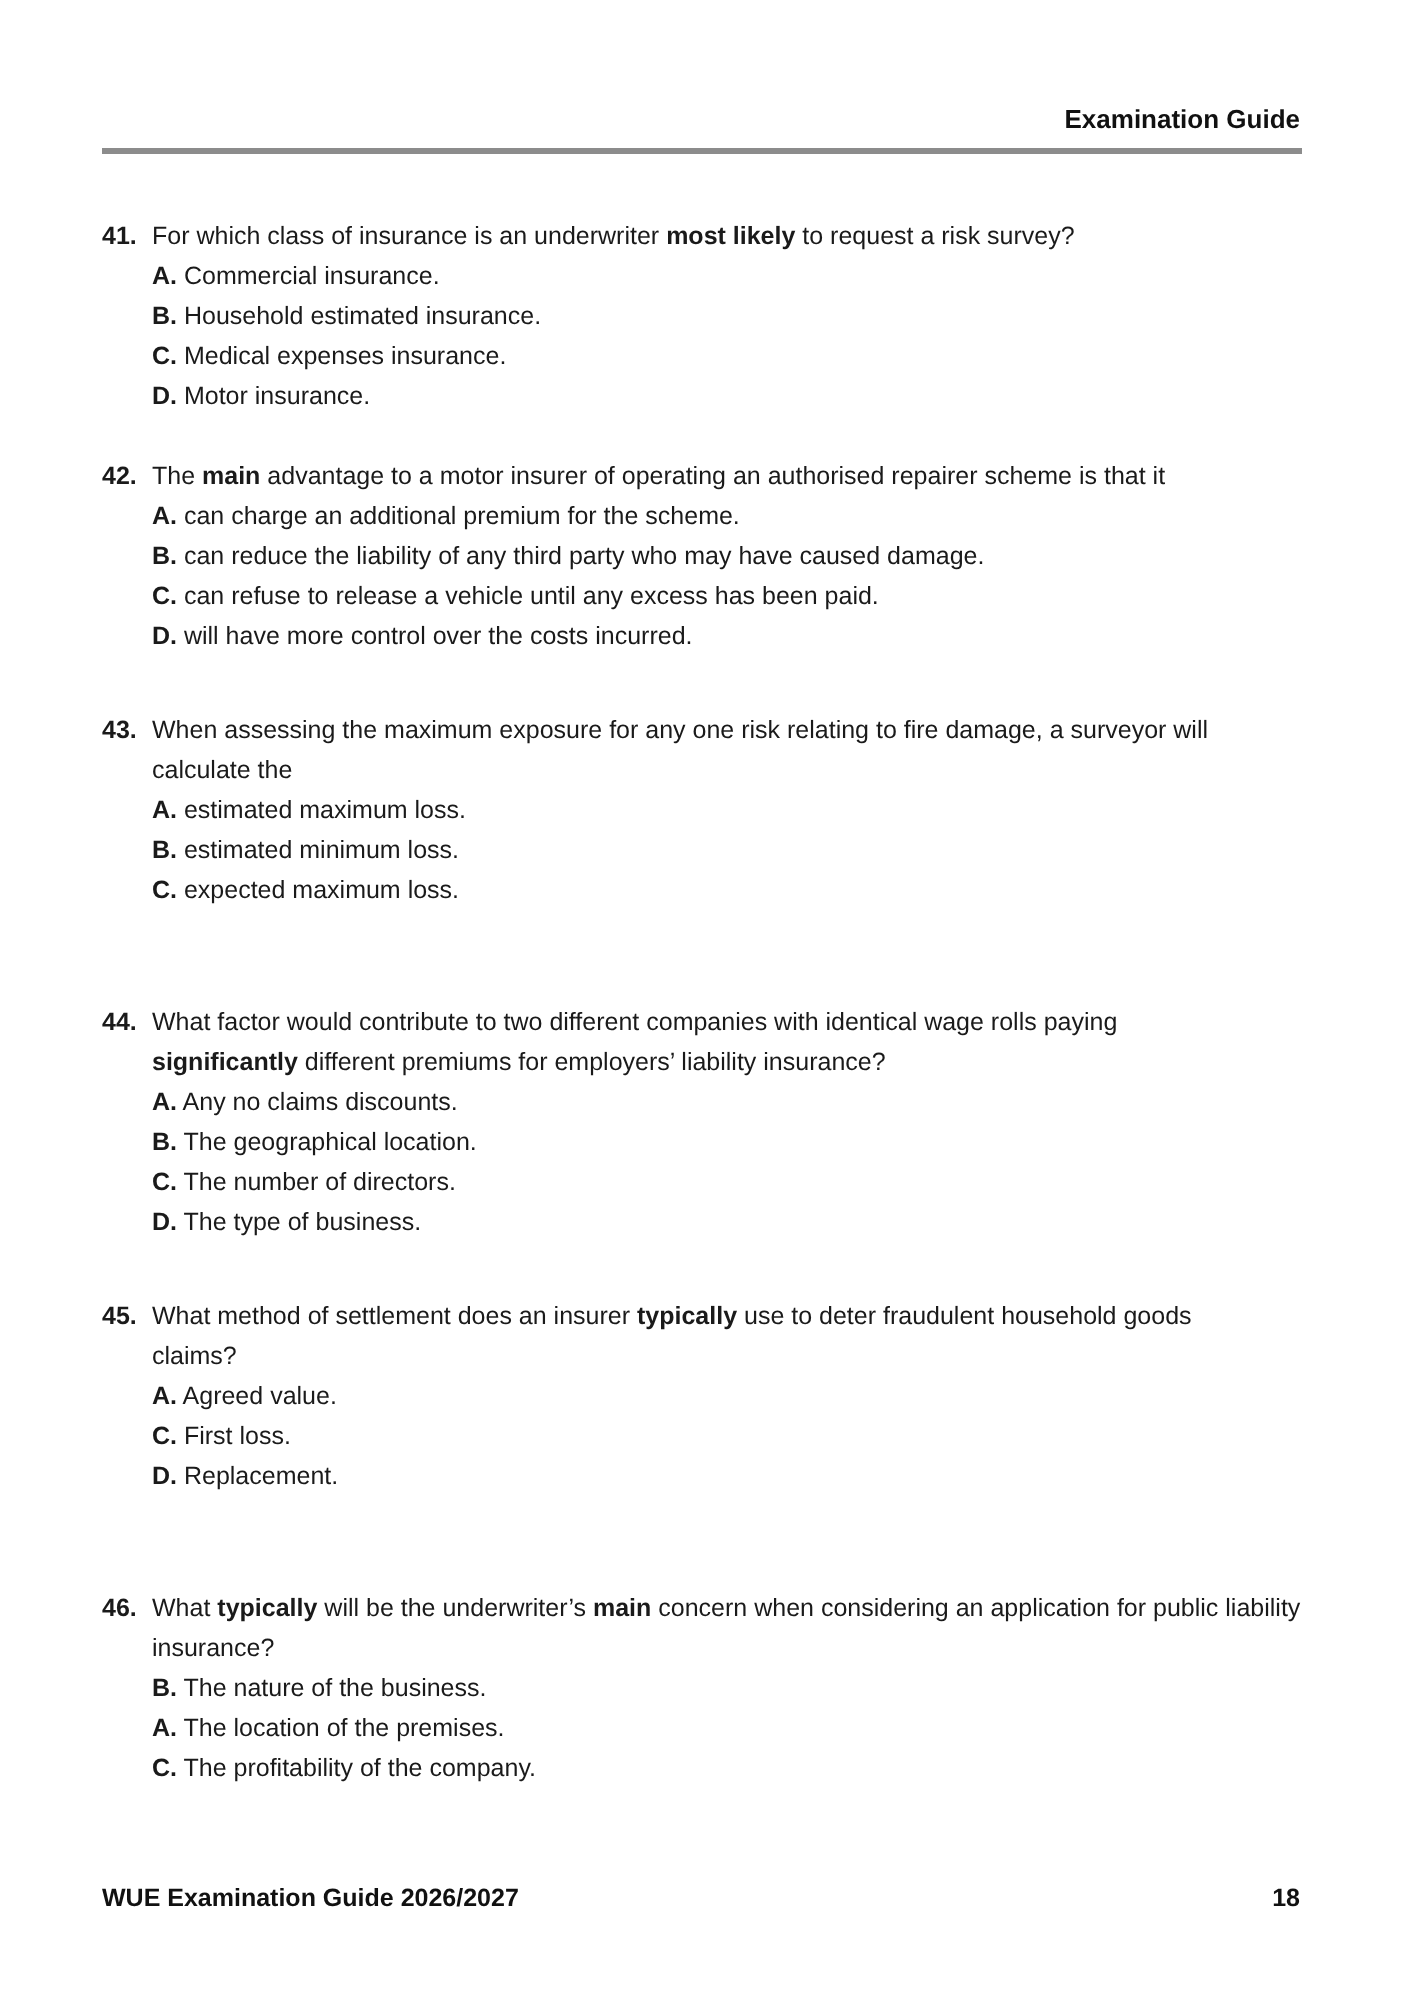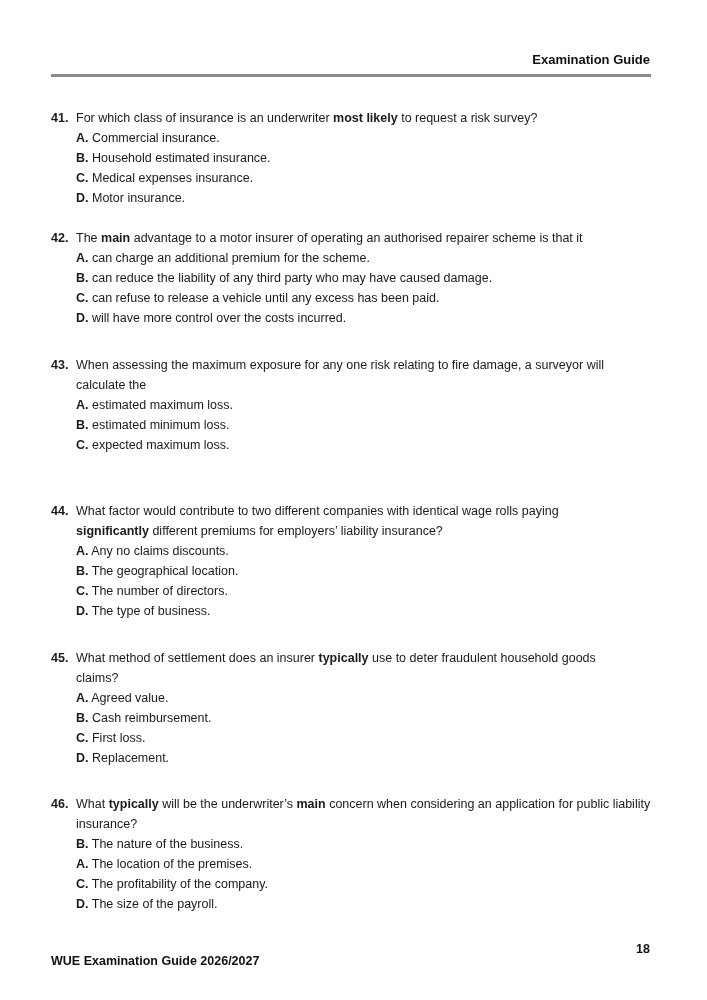--- a/index.html
+++ b/index.html
@@ -17,21 +17,21 @@
   }
   .questions { position: absolute; left: 0; top: 0; width: 707px; }
   .question { position: absolute; left: 51px; width: 605px; font-size: 12.5px; line-height: 20px; }
   .q-num { position: absolute; left: 0; top: 0; font-weight: bold; }
   .q-stem { margin-left: 25px; }
   .q-stem b { font-weight: bold; }
   .options { margin-left: 25px; }
   .option { display: block; }
   .opt-letter { font-weight: bold; }
   .footer-left {
-    position: absolute; left: 51px; top: 942px; font-weight: bold; font-size: 12.5px; color: #111; margin-top: 12px;
+    position: absolute; left: 51px; top: 942px; font-weight: bold; font-size: 12.5px; color: #111;
   }
   .footer-right {
     position: absolute; right: 57px; top: 942px; font-weight: bold; font-size: 12.5px; color: #111;
   }
 </style>
 </head>
 <body>
 
 <div class="header-title">Examination Guide</div>
 <div class="header-rule"></div>
@@ -89,34 +89,32 @@
     </div>
   </div>
 
   <div class="question" style="top:648px; width:590px;">
     <span class="q-num">45.</span>
     <div class="q-stem">
       <span>What method of settlement does an insurer </span><b>typically</b><span> use to deter fraudulent household goods claims?</span>
     </div>
     <div class="options">
       <span class="option"><span class="opt-letter">A.</span><span> Agreed value.</span></span>
-      <span class="option"><span class="opt-letter">B.</span><span> Cash reimbursement.</span></span>
       <span class="option"><span class="opt-letter">C.</span><span> First loss.</span></span>
       <span class="option"><span class="opt-letter">D.</span><span> Replacement.</span></span>
     </div>
   </div>
 
   <div class="question" style="top:794px; width:600px;">
     <span class="q-num">46.</span>
     <div class="q-stem">
       <span>What </span><b>typically</b><span> will be the underwriter’s </span><b>main</b><span> concern when considering an application for public liability insurance?</span>
     </div>
     <div class="options">
       <span class="option"><span class="opt-letter">B.</span><span> The nature of the business.</span></span>
       <span class="option"><span class="opt-letter">A.</span><span> The location of the premises.</span></span>
       <span class="option"><span class="opt-letter">C.</span><span> The profitability of the company.</span></span>
-      <span class="option"><span class="opt-letter">D.</span><span> The size of the payroll.</span></span>
     </div>
   </div>
 </div>
 
 <div class="footer-left">WUE Examination Guide 2026/2027</div>
 <div class="footer-right">18</div>
 
 </body></html>

